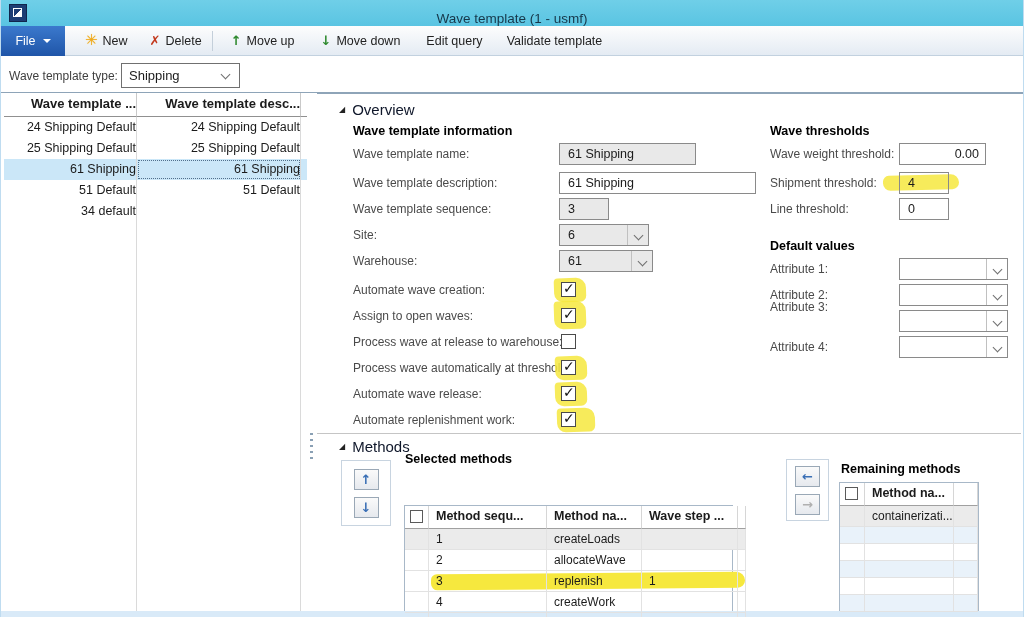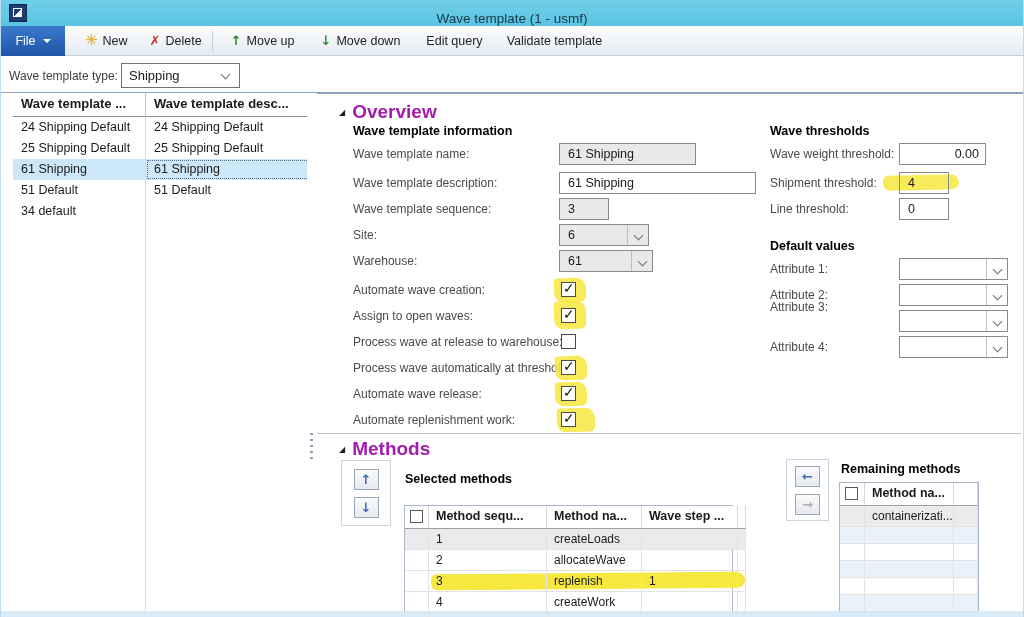--- a/index.html
+++ b/index.html
@@ -43,40 +43,40 @@
     border:1px solid #707070; background:#fff; cursor:pointer; }
   .filter-dd .val { position:absolute; left:7px; top:4px; font-weight:normal; font-size:13px; }
   .chev { position:absolute; width:7px; height:7px; border-right:1.6px solid #6f6f6f;
     border-bottom:1.6px solid #6f6f6f; transform:rotate(45deg); }
   .filter-dd .chev { right:10px; top:7px; }
 
   
   .main { position:absolute; left:0; top:93px; width:100%; height:518px; background:#fff; }
 
   
-  .tgrid { position:absolute; left:12px; top:0; width:306px; height:518px; display:grid;
-    grid-template-columns:133px 164px 9px; grid-template-rows:24px repeat(5,21px) 1fr; }
+  .tgrid { position:absolute; left:3px; top:0; width:306px; height:518px; display:grid;
+    grid-template-columns:133px 164px 9px; grid-template-rows:24px repeat(5,21px) 1fr;text-align:right; }
   .tgrid .h { font-weight:bold; font-size:13px; padding:3px 0 0 8px; border-bottom:1px solid #909090;
     border-right:1px solid #c9c9c9; white-space:nowrap; overflow:hidden; }
   .tgrid .c { padding:3px 0 0 8px; font-size:12.5px; border-right:1px solid #dadada;
     white-space:nowrap; overflow:hidden; cursor:default; }
   .tgrid .sel { background:#cbe7f8; }
   .tgrid .focus { outline:1px dotted #51708c; outline-offset:-2px; }
   .tgrid .fill { border-right:1px solid #dadada; }
 
   
   .splitter { position:absolute; left:306px; top:0; width:10px; height:518px; background:#fff; }
   .grip { position:absolute; left:3px; top:340px; width:3px; height:26px;
     background:repeating-linear-gradient(#8aa0b4 0 2px, transparent 2px 6px); }
 
   
   .panel { position:absolute; left:316px; top:0; right:0; height:518px; background:#fff; }
   .sec-head { position:absolute; display:flex; align-items:center; gap:7px; }
   .tri { font-family:"DejaVu Sans",sans-serif; font-size:8px; color:#222; }
-  .sec-title { font-weight:bold; font-size:19px; color:#a21caf; }
+  .sec-title { font-weight:normal; font-size:15px; color:#0f172a; }
   .subhead { position:absolute; font-weight:bold; font-size:12.5px; color:#000; }
   .flabel { position:absolute; color:#4a4a4a; white-space:nowrap; }
   .fbox { position:absolute; height:22px; border:1px solid #8a8a8a; background:#fff;
     font-size:12.5px; padding:3px 0 0 8px; }
   .fbox.ro { background:#e9e9e9; }
   .fbox.num { text-align:right; padding-right:6px; }
   .dd { position:absolute; height:22px; border:1px solid #8a8a8a; background:#e9e9e9;
     font-size:12.5px; padding:3px 0 0 8px; cursor:pointer; }
   .dd.white { background:#fff; }
   .dd .zone { position:absolute; right:0; top:0; bottom:0; width:21px; border-left:1px solid #c0c0c0;
@@ -319,21 +319,21 @@
 
       <div class="btnbox" style="left:24px;top:367px;width:50px;height:66px">
         <div class="sqbtn">
             <span class="arr-blue">↑</span>
           </div>
         <div class="sqbtn">
             <span class="arr-blue">↓</span>
           </div>
       </div>
 
-      <div class="subhead" style="left:88px;top:379px">Selected methods</div>
+      <div class="subhead" style="left:88px;top:359px">Selected methods</div>
 
       <div class="mgrid" style="left:87px;top:412px;width:329px;height:129px;grid-template-columns:24px 118px 95px 96px 1fr;grid-template-rows:23px repeat(5,21px)">
         <div class="h hcb">
             <span class="box"></span>
           </div>
         <div class="h">Method sequ...</div>
         <div class="h">Method na...</div>
         <div class="h">Wave step ...</div>
         <div class="h"></div>
 

